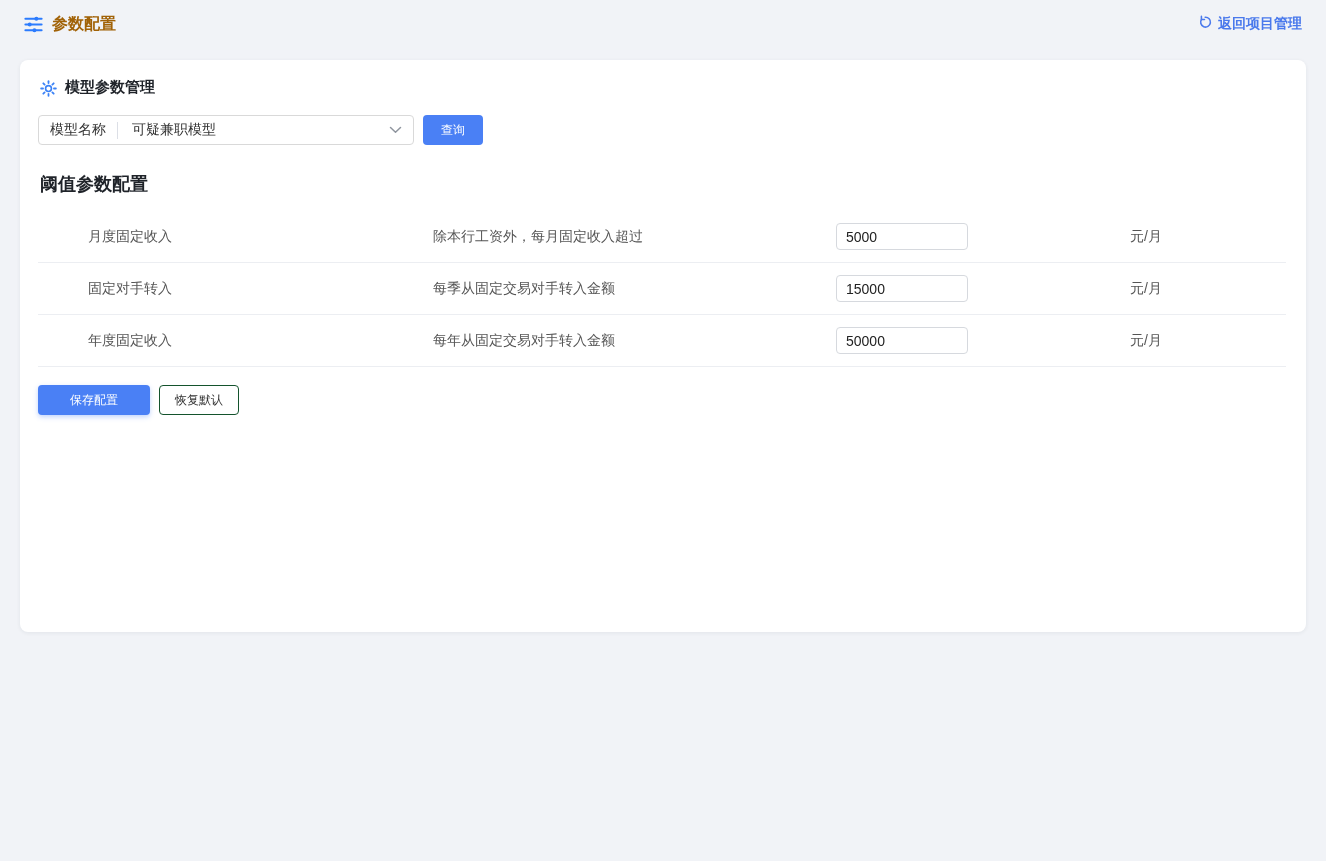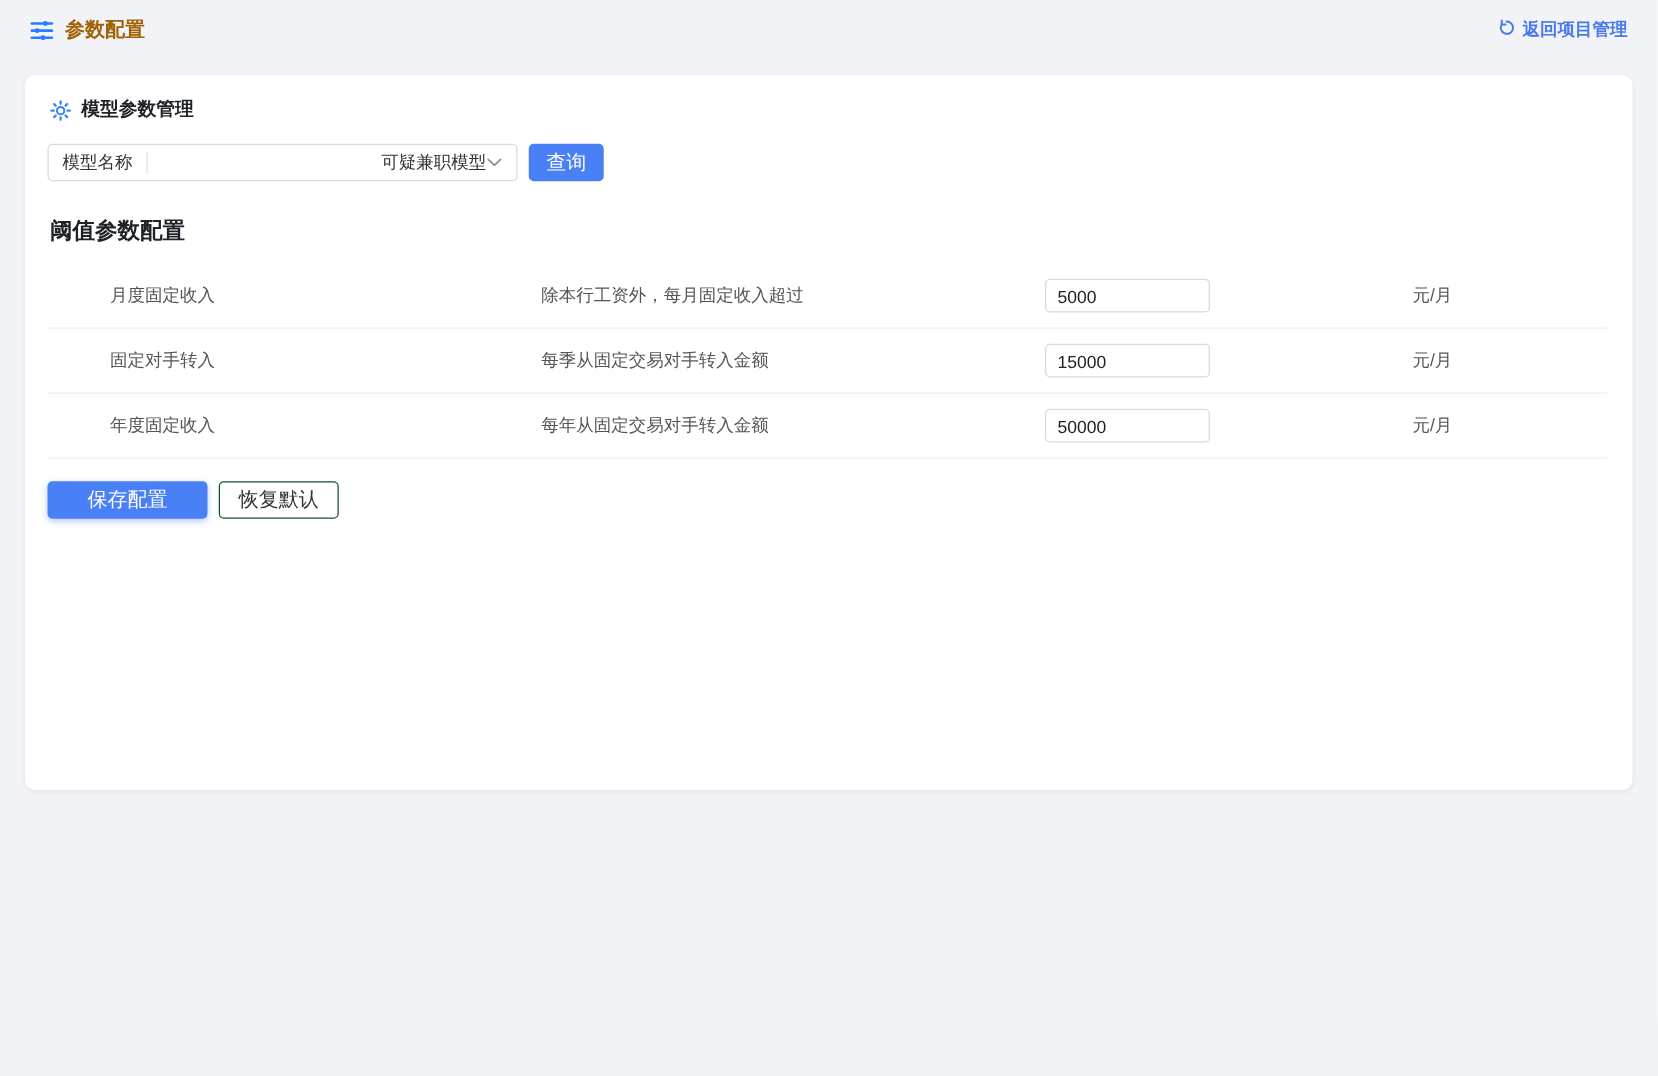--- a/index.html
+++ b/index.html
@@ -46,27 +46,27 @@
   .select-box {
     width: 376px; height: 30px;
     border: 1px solid #d9d9d9;
     border-radius: 4px;
     background: #fff;
     display: flex; align-items: center;
     cursor: pointer;
   }
   .select-label { padding: 0 11px; font-size: 14px; color: #333; white-space: nowrap; }
   .select-divider { width: 1px; height: 17px; background: #dcdfe6; }
-  .select-value { flex: 1; padding-left: 14px; font-size: 14px; color: #333; text-align: right; }
+  .select-value { flex: 1; padding-left: 14px; font-size: 14px; color: #333; }
   .select-caret { margin-right: 11px; display: flex; align-items: center; }
   .btn {
     height: 30px;
     border: none;
     border-radius: 4px;
-    font-size: 16px;
+    font-size: 12px;
     font-family: Liberation Serif, serif;
     cursor: pointer;
     display: inline-flex; align-items: center; justify-content: center; text-align: center;
   }
   .btn-primary { background: #4a80f5; color: #ffffff; }
   .btn-query { width: 60px; margin-left: 9px; }
 
   
   .threshold-title { margin-top: 27px; font-size: 18px; font-weight: bold; color: #1f2329; margin-left: 2px; }
 

